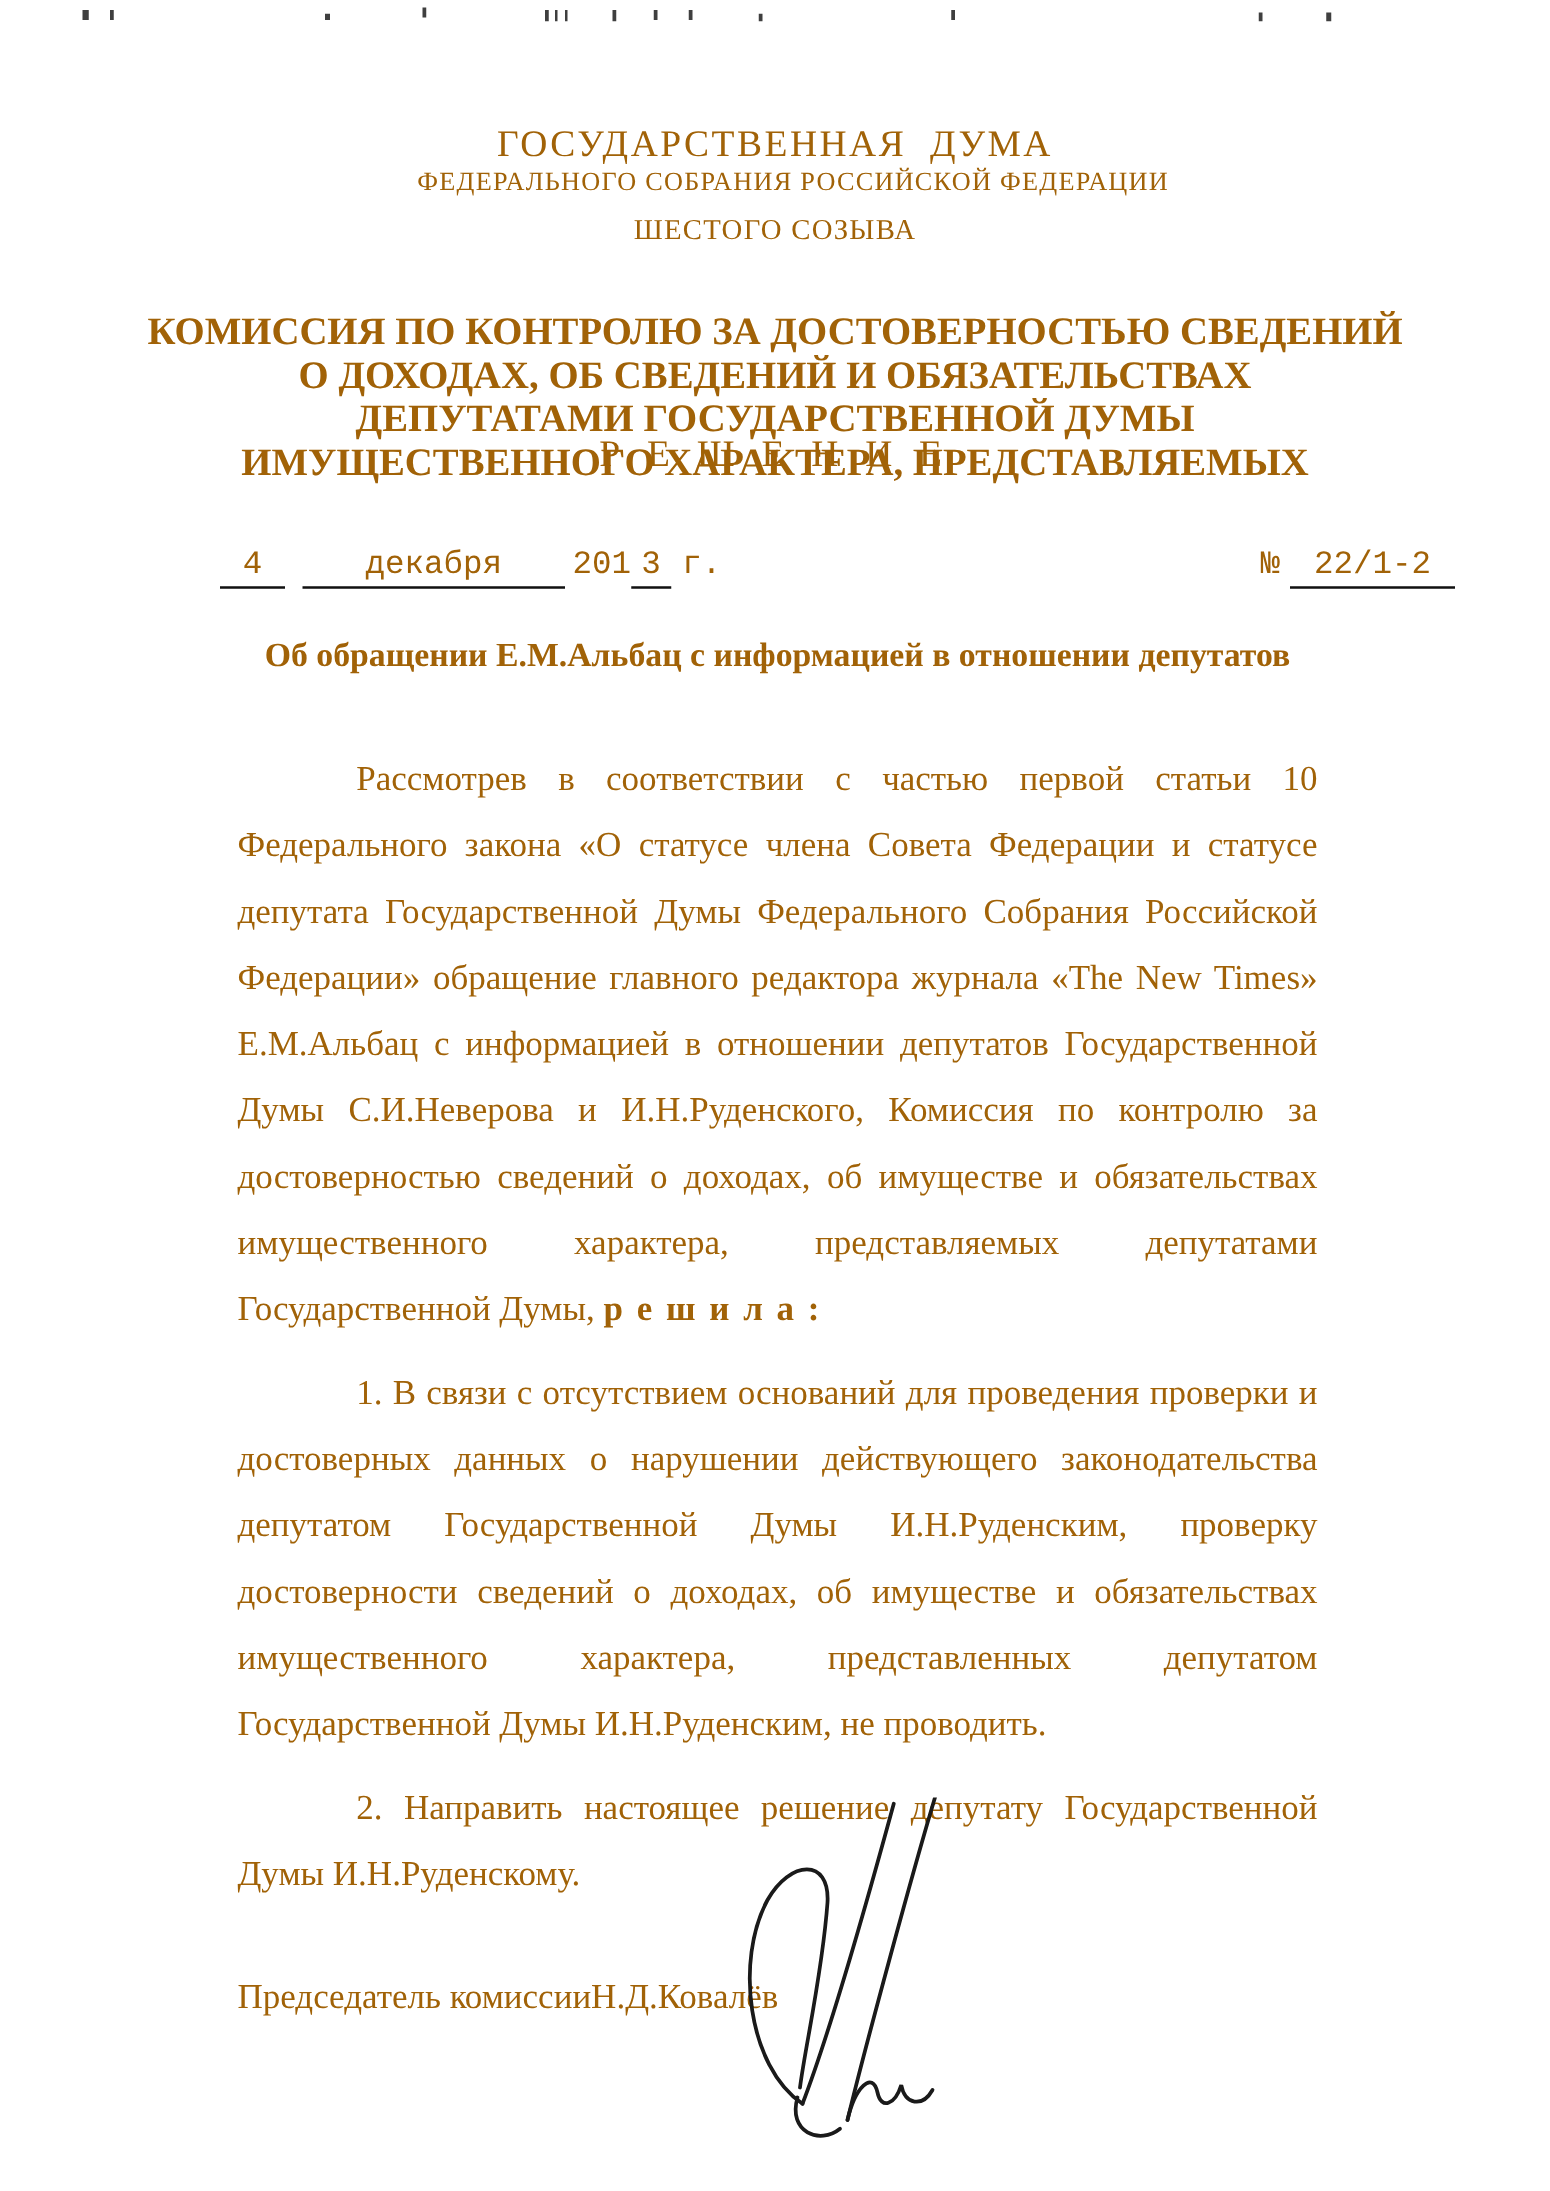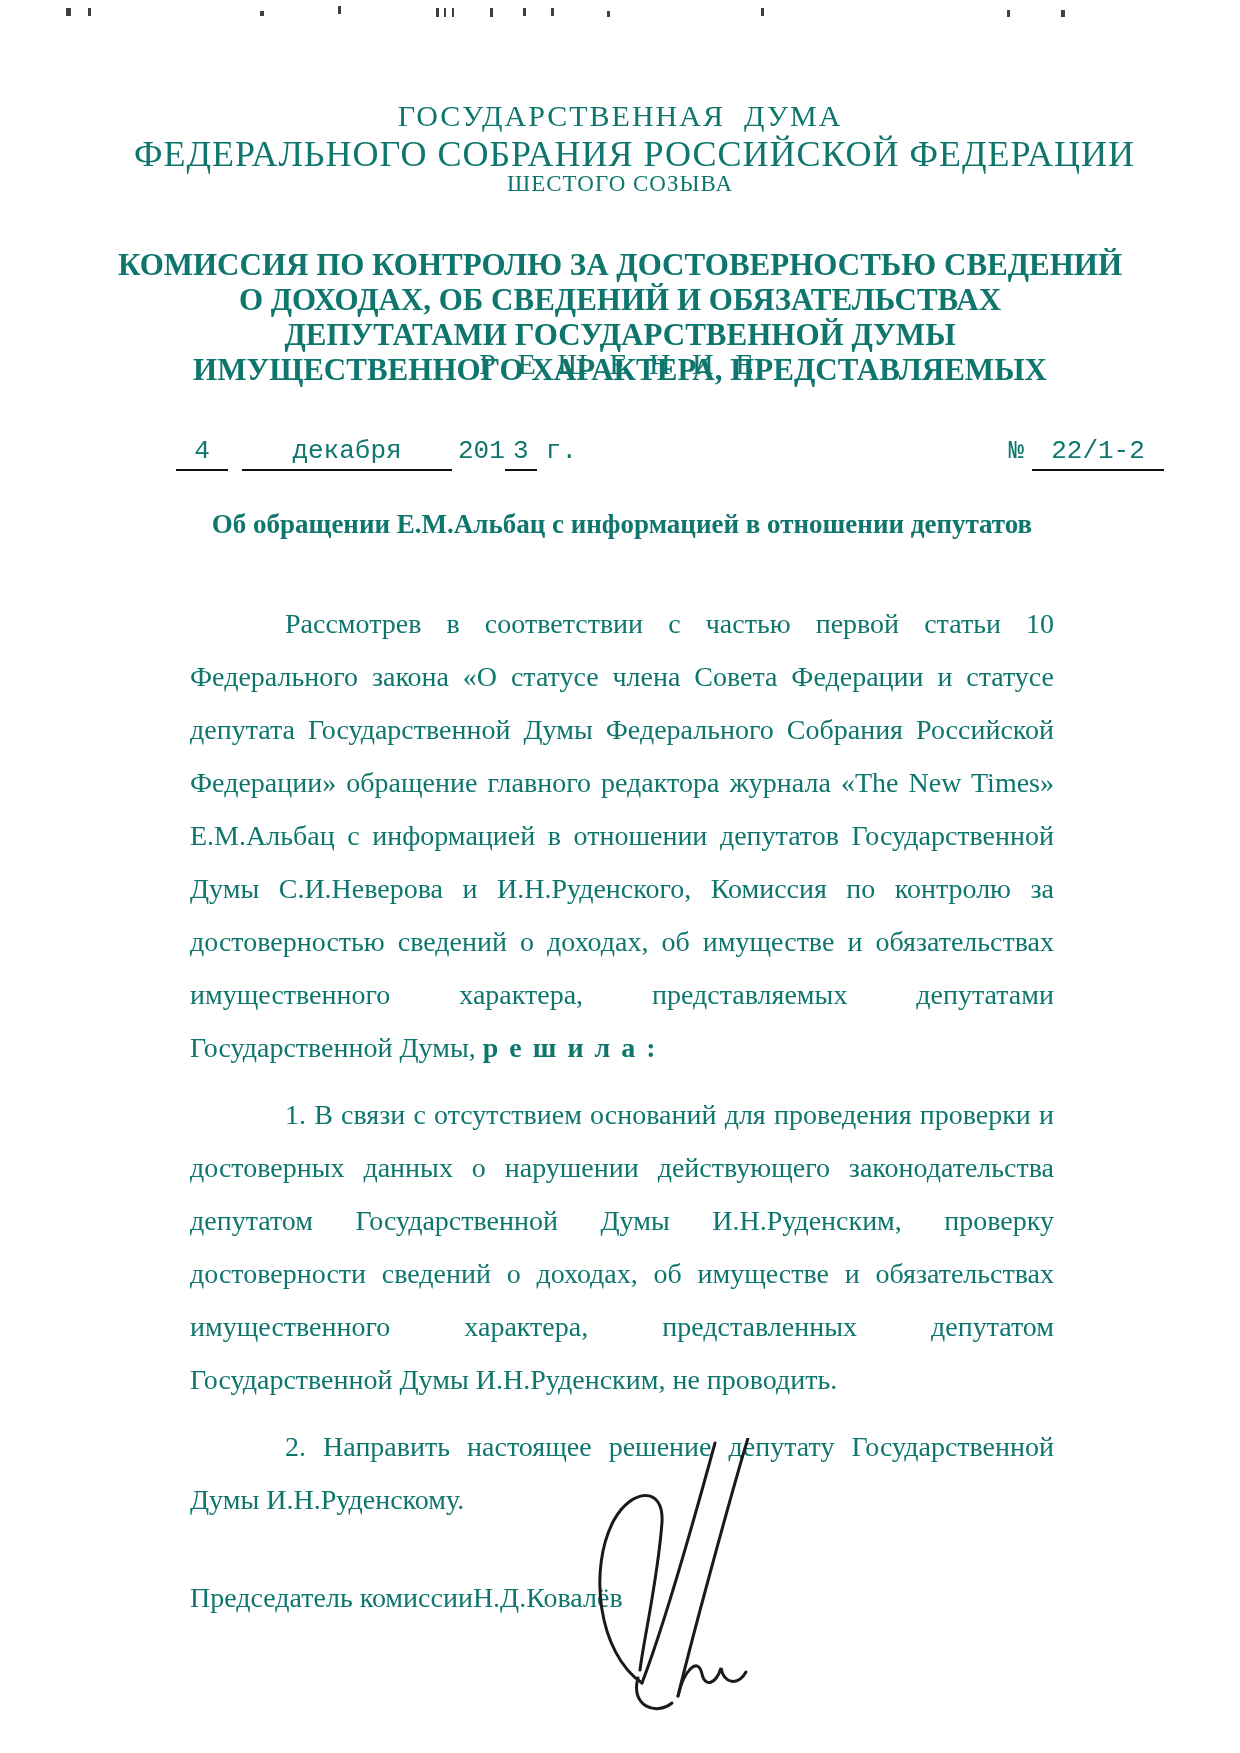--- a/index.html
+++ b/index.html
@@ -3,34 +3,34 @@
 <meta charset="utf-8">
 <style>
   html, body { margin: 0; padding: 0; }
   body { background: #ffffff; }
 
   .page {
     position: relative;
     width: 1240px;
     height: 1753px;
     background: #ffffff;
-    color: #0f766e;
+    color: #a16207;
     font-family: "Liberation Serif", "DejaVu Serif", serif;
     overflow: hidden;
   }
 
   
   .speck { position: absolute; background: #3f3f3f; }
 
   .org-line {
     position: absolute; left: 0; right: 0;
     text-align: center; white-space: pre;
   }
   .org-line-1 { top: 99px;  font-size: 30px; letter-spacing: 2px; }
-  .org-line-2 { top: 133px; font-size: 36px; letter-spacing: 1px; padding-left: 29px; }
+  .org-line-2 { top: 133px; font-size: 21px; letter-spacing: 1px; padding-left: 29px; }
   .org-line-3 { top: 171px; font-size: 23px; letter-spacing: 1px; }
 
   .commission {
     position: absolute; top: 203px; left: 0; right: 0;
     text-align: center; font-weight: bold;
     font-size: 31px; line-height: 35px; margin-top: 44px;
   }
 
   .doc-type {
     position: absolute; top: 347px; left: 0; right: 0;

